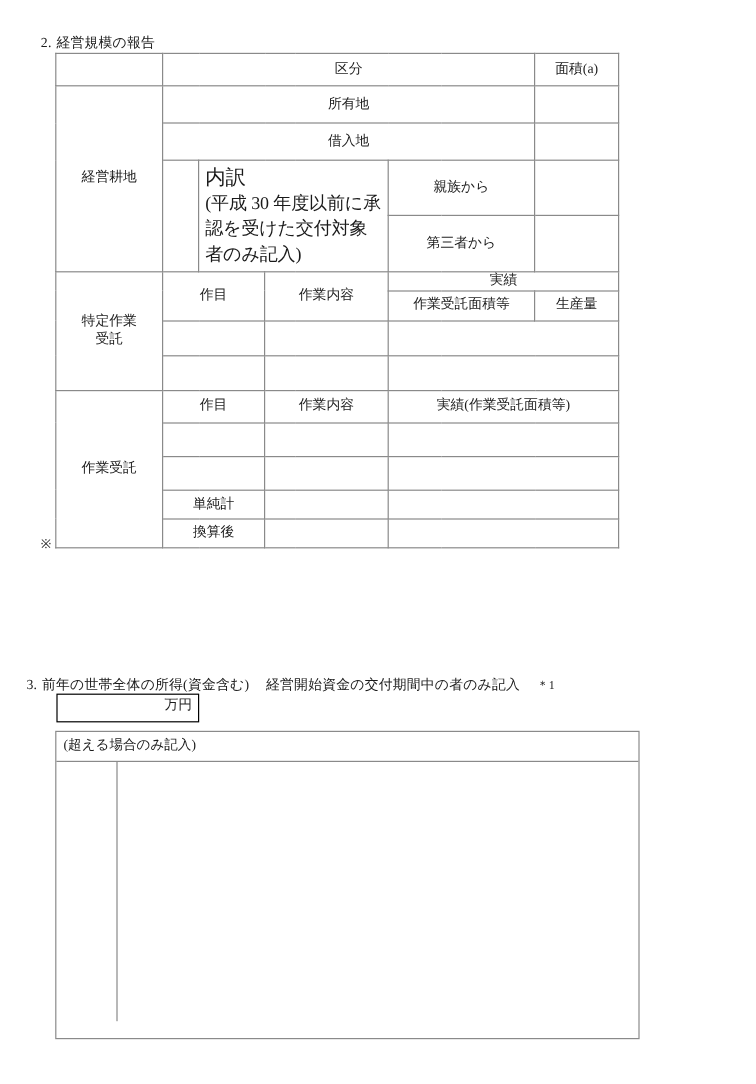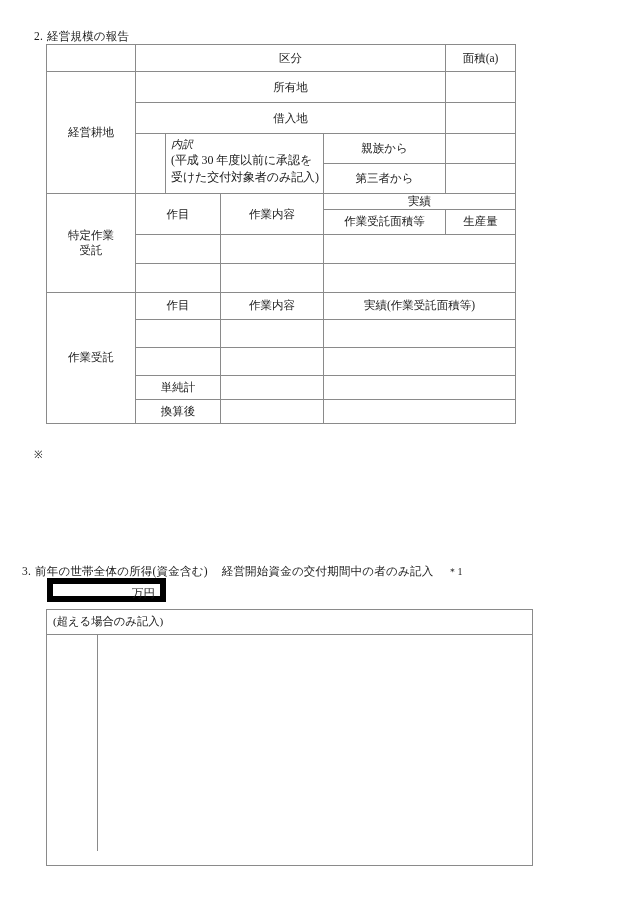--- a/index.html
+++ b/index.html
@@ -58,27 +58,26 @@
   }
 
   
   .naiyaku {
     text-align: left !important;
     vertical-align: top !important;
     padding: 3px 4px 2px 5px !important;
   }
   .naiyaku .ttl {
     display: block;
-    font-size: 11px;
+    font-size: 17px;
     line-height: 1.35;
-    font-style: italic;
   }
   .naiyaku .sub {
     display: block;
-    font-size: 12px;
+    font-size: 15px;
     line-height: 1.42;
     letter-spacing: -0.1px;
   }
 
   
   .note {
     position: absolute;
     font-size: 10.4px;
     line-height: 1.62;
     letter-spacing: -0.05px;
@@ -96,21 +95,21 @@
   }
   .note-p {
     display: block;
     text-indent: 11px;
   }
   .note-p.first { text-indent: 0; }
 
   
   .man-en-box {
     position: absolute;
-    border: 6px solid #000000;
+    border: 1px solid #000000;
     box-sizing: border-box;
   }
   .man-en-label {
     position: absolute;
     right: 5px;
     top: 1px;
     font-size: 11.5px;
   }
 
   .reason-box {

